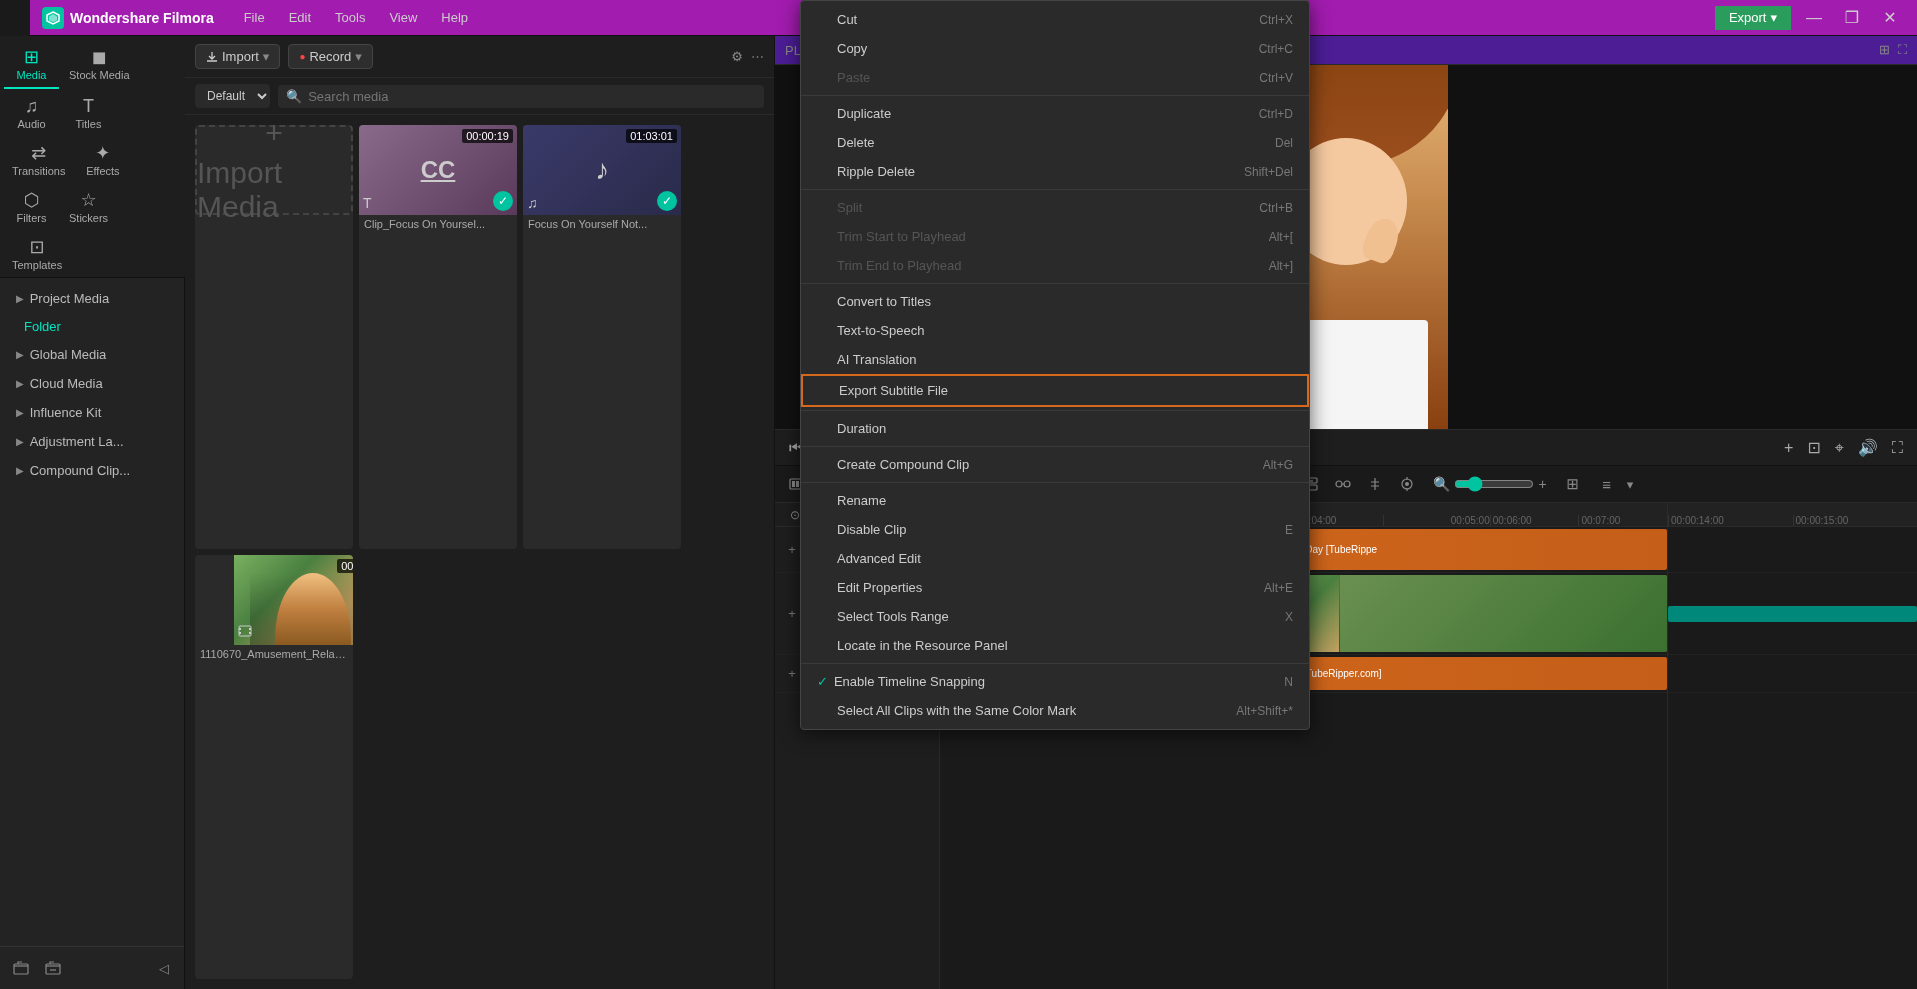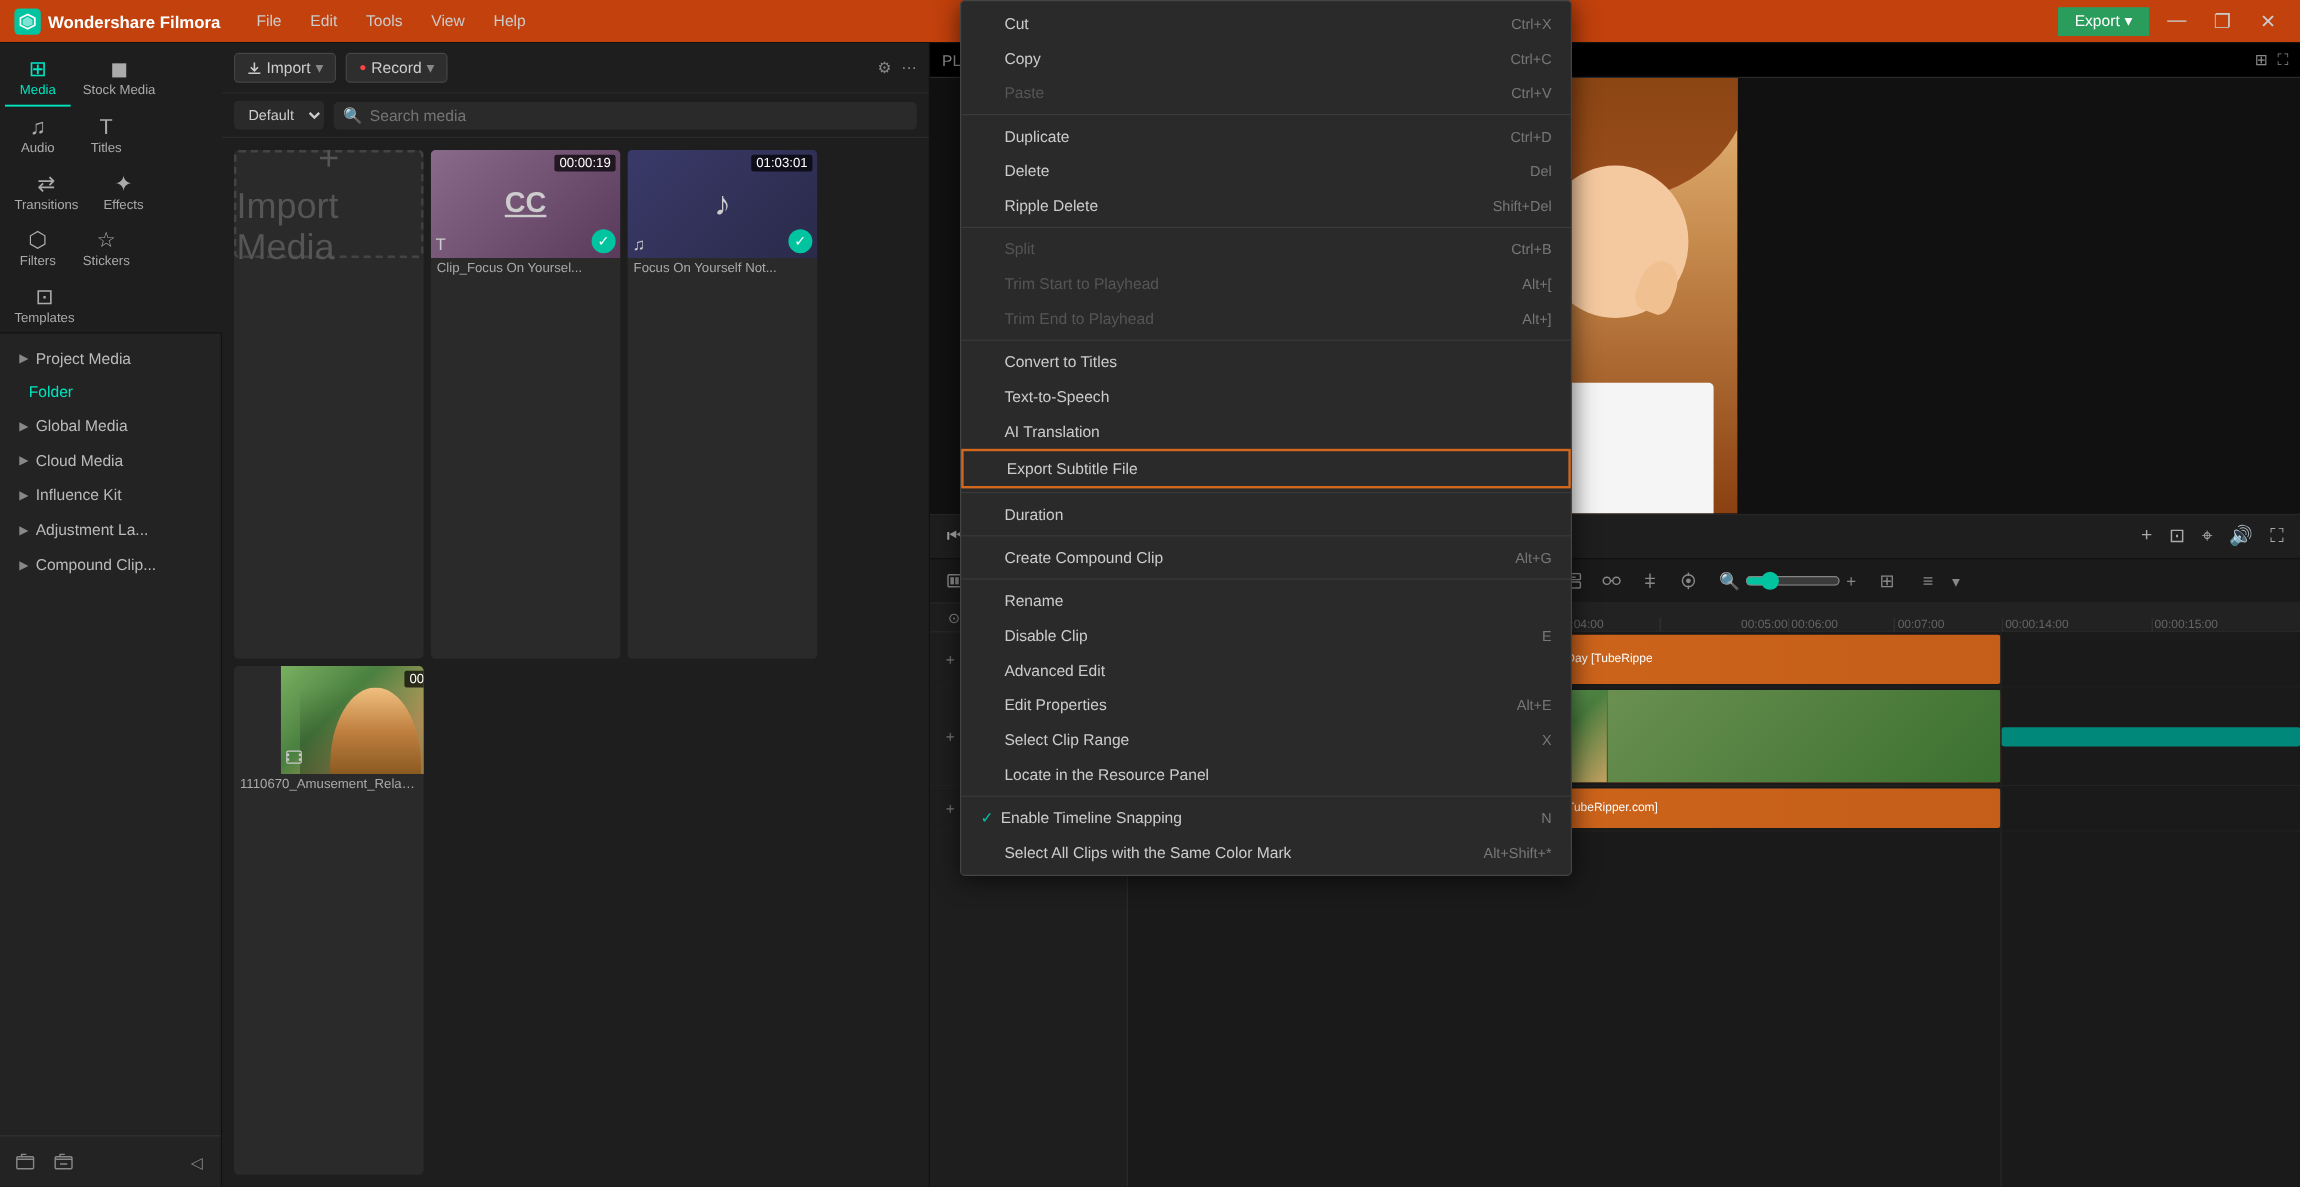--- a/index.html
+++ b/index.html
@@ -11,24 +11,25 @@
       width: 1917px;
       height: 989px;
       overflow: hidden;
       position: relative;
     }
 
     
     .title-bar {
       display: flex;
       align-items: center;
-      background: #c2410c;
+      background: #a21caf;
       height: 36px;
       padding: 0 12px;
       border-bottom: 1px solid #111;
+      margin-left: 30px;
     }
     .title-bar-logo {
       display: flex;
       align-items: center;
       gap: 6px;
       color: #fff;
       font-weight: 600;
       font-size: 14px;
       margin-right: 20px;
     }
@@ -295,21 +296,21 @@
     }
 
     
     .right-area {
       flex: 1;
       display: flex;
       flex-direction: column;
     }
     .preview-area {
       height: 430px;
-      background: #000000;
+      background: #4c1d95;
       display: flex;
       border-bottom: 1px solid #111;
     }
     .preview-main {
       flex: 1;
       display: flex;
       flex-direction: column;
       position: relative;
     }
     .preview-topbar {
@@ -990,21 +991,21 @@
   </div>
 
   <div class="ctx-item">
     <span class="ctx-check-empty"></span>
     <span>Edit Properties</span>
     <span class="ctx-shortcut">Alt+E</span>
   </div>
 
   <div class="ctx-item">
     <span class="ctx-check-empty"></span>
-    <span>Select Clip Range</span>
+    <span>Select Tools Range</span>
     <span class="ctx-shortcut">X</span>
   </div>
 
   <div class="ctx-item">
     <span class="ctx-check-empty"></span>
     <span>Locate in the Resource Panel</span>
   </div>
   <div class="ctx-sep"></div>
 
   <div class="ctx-item">

